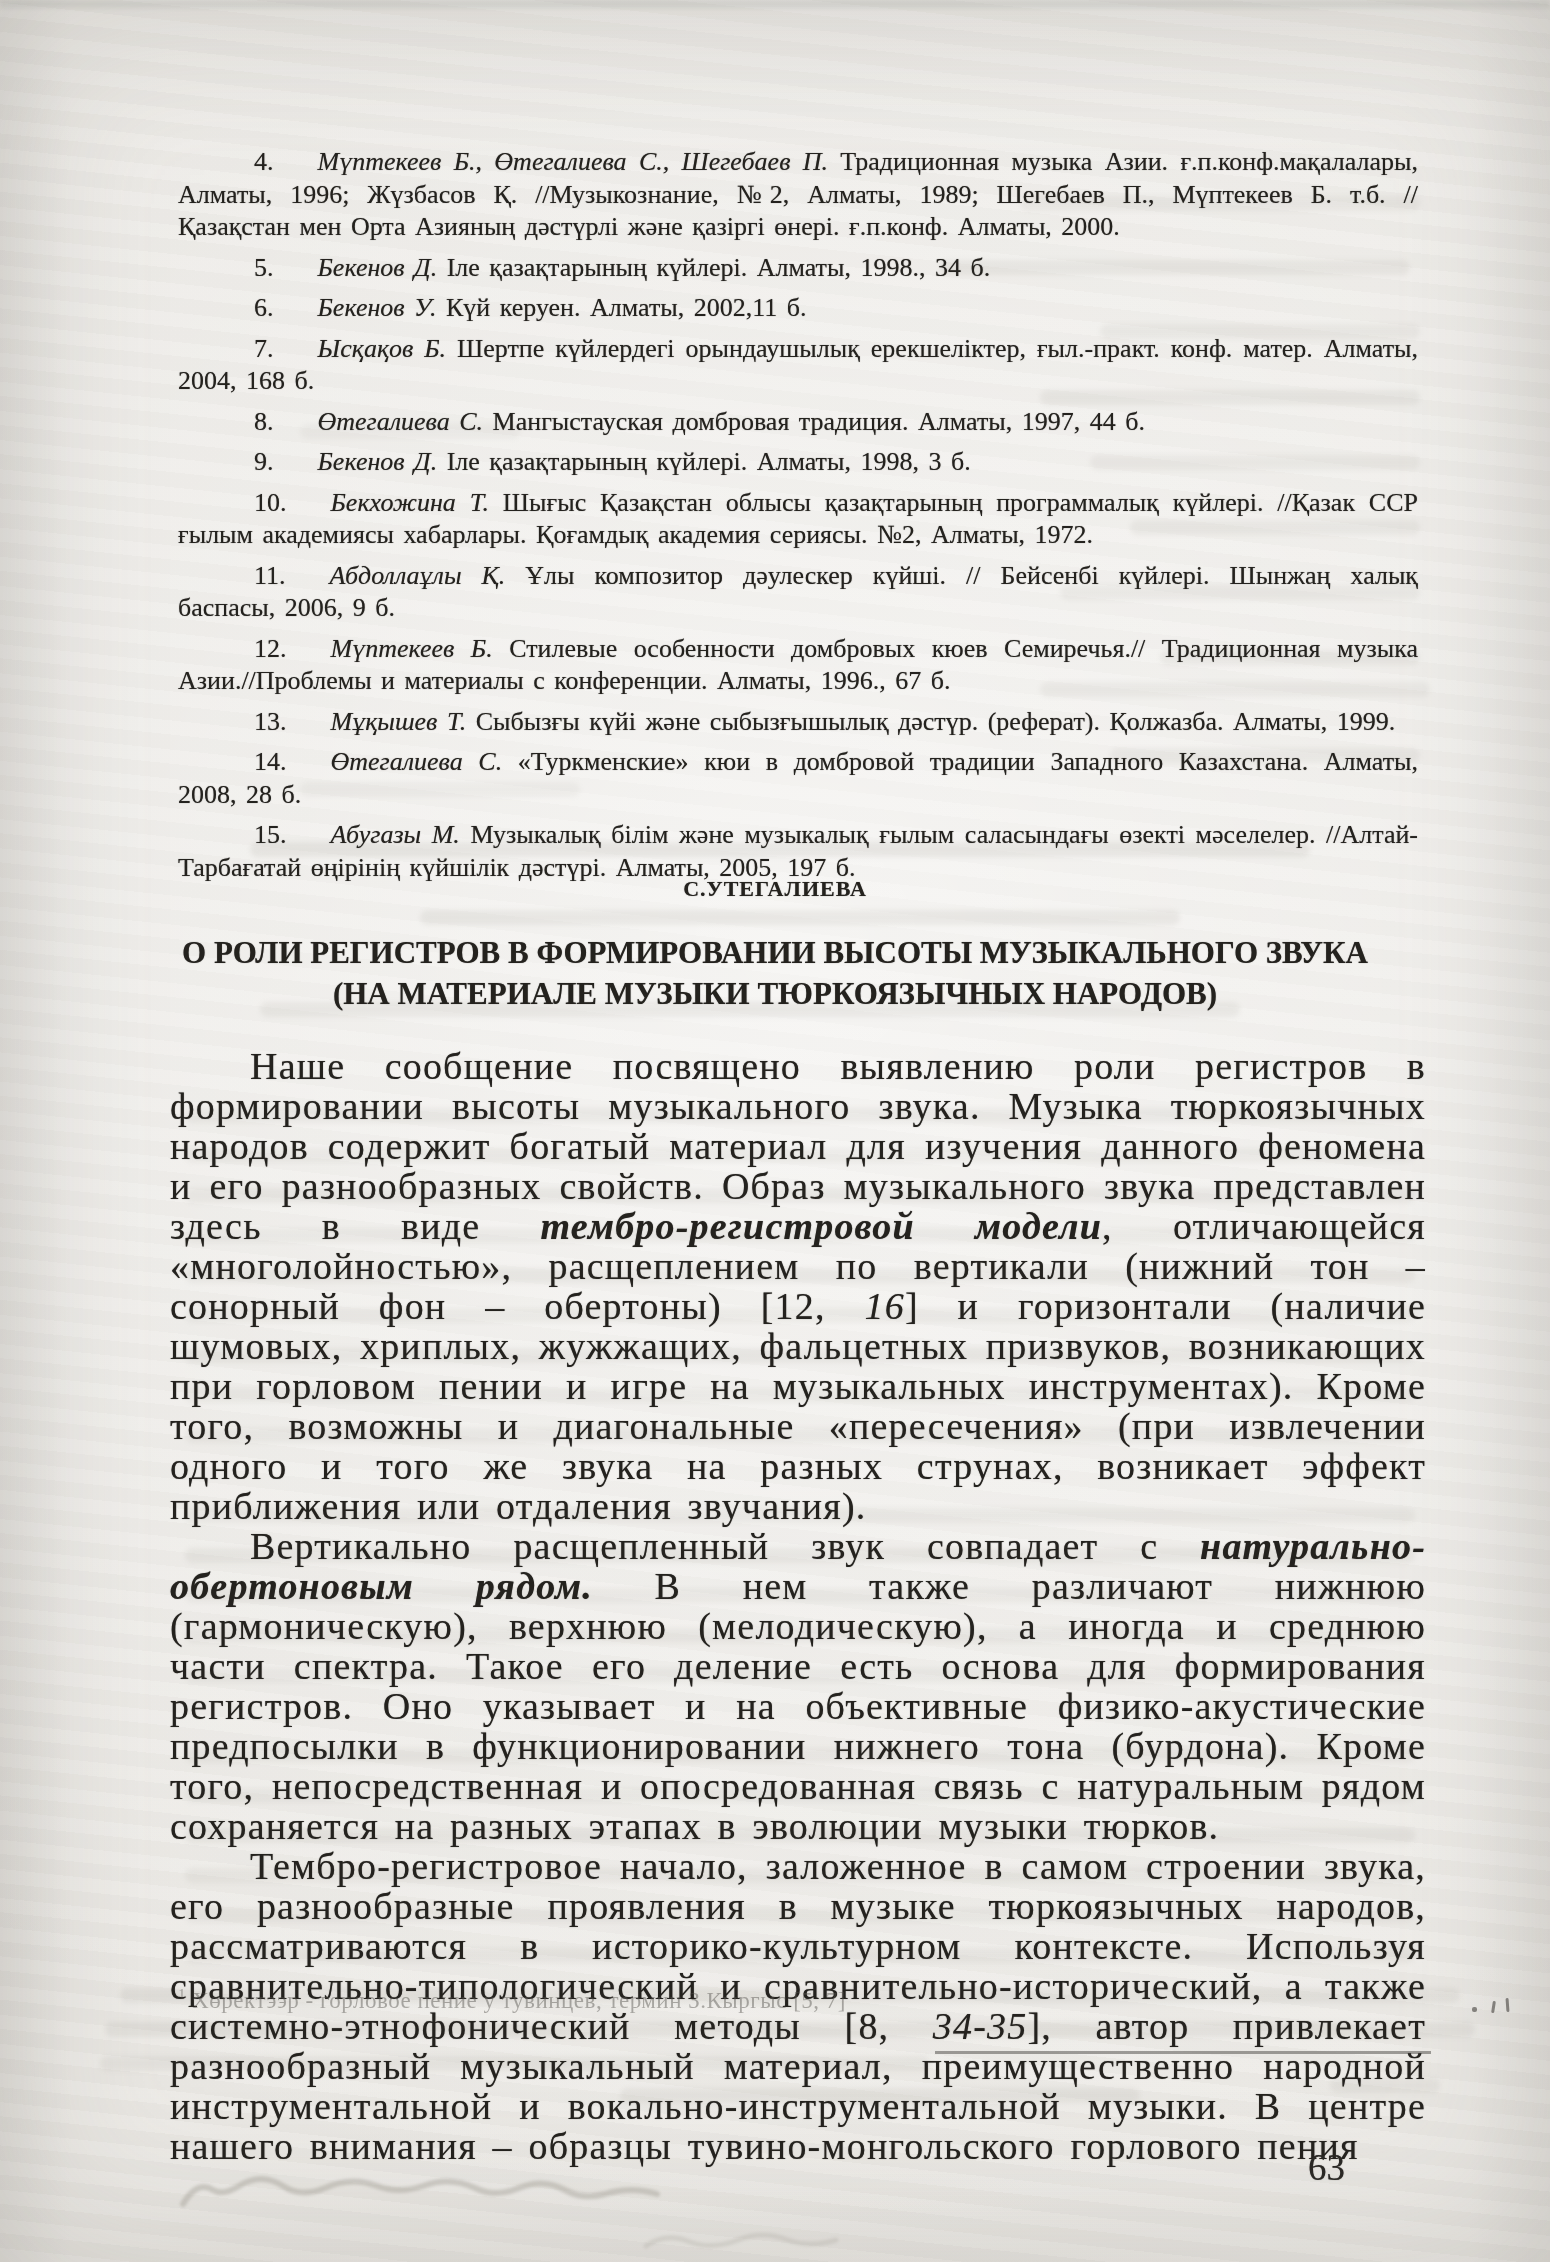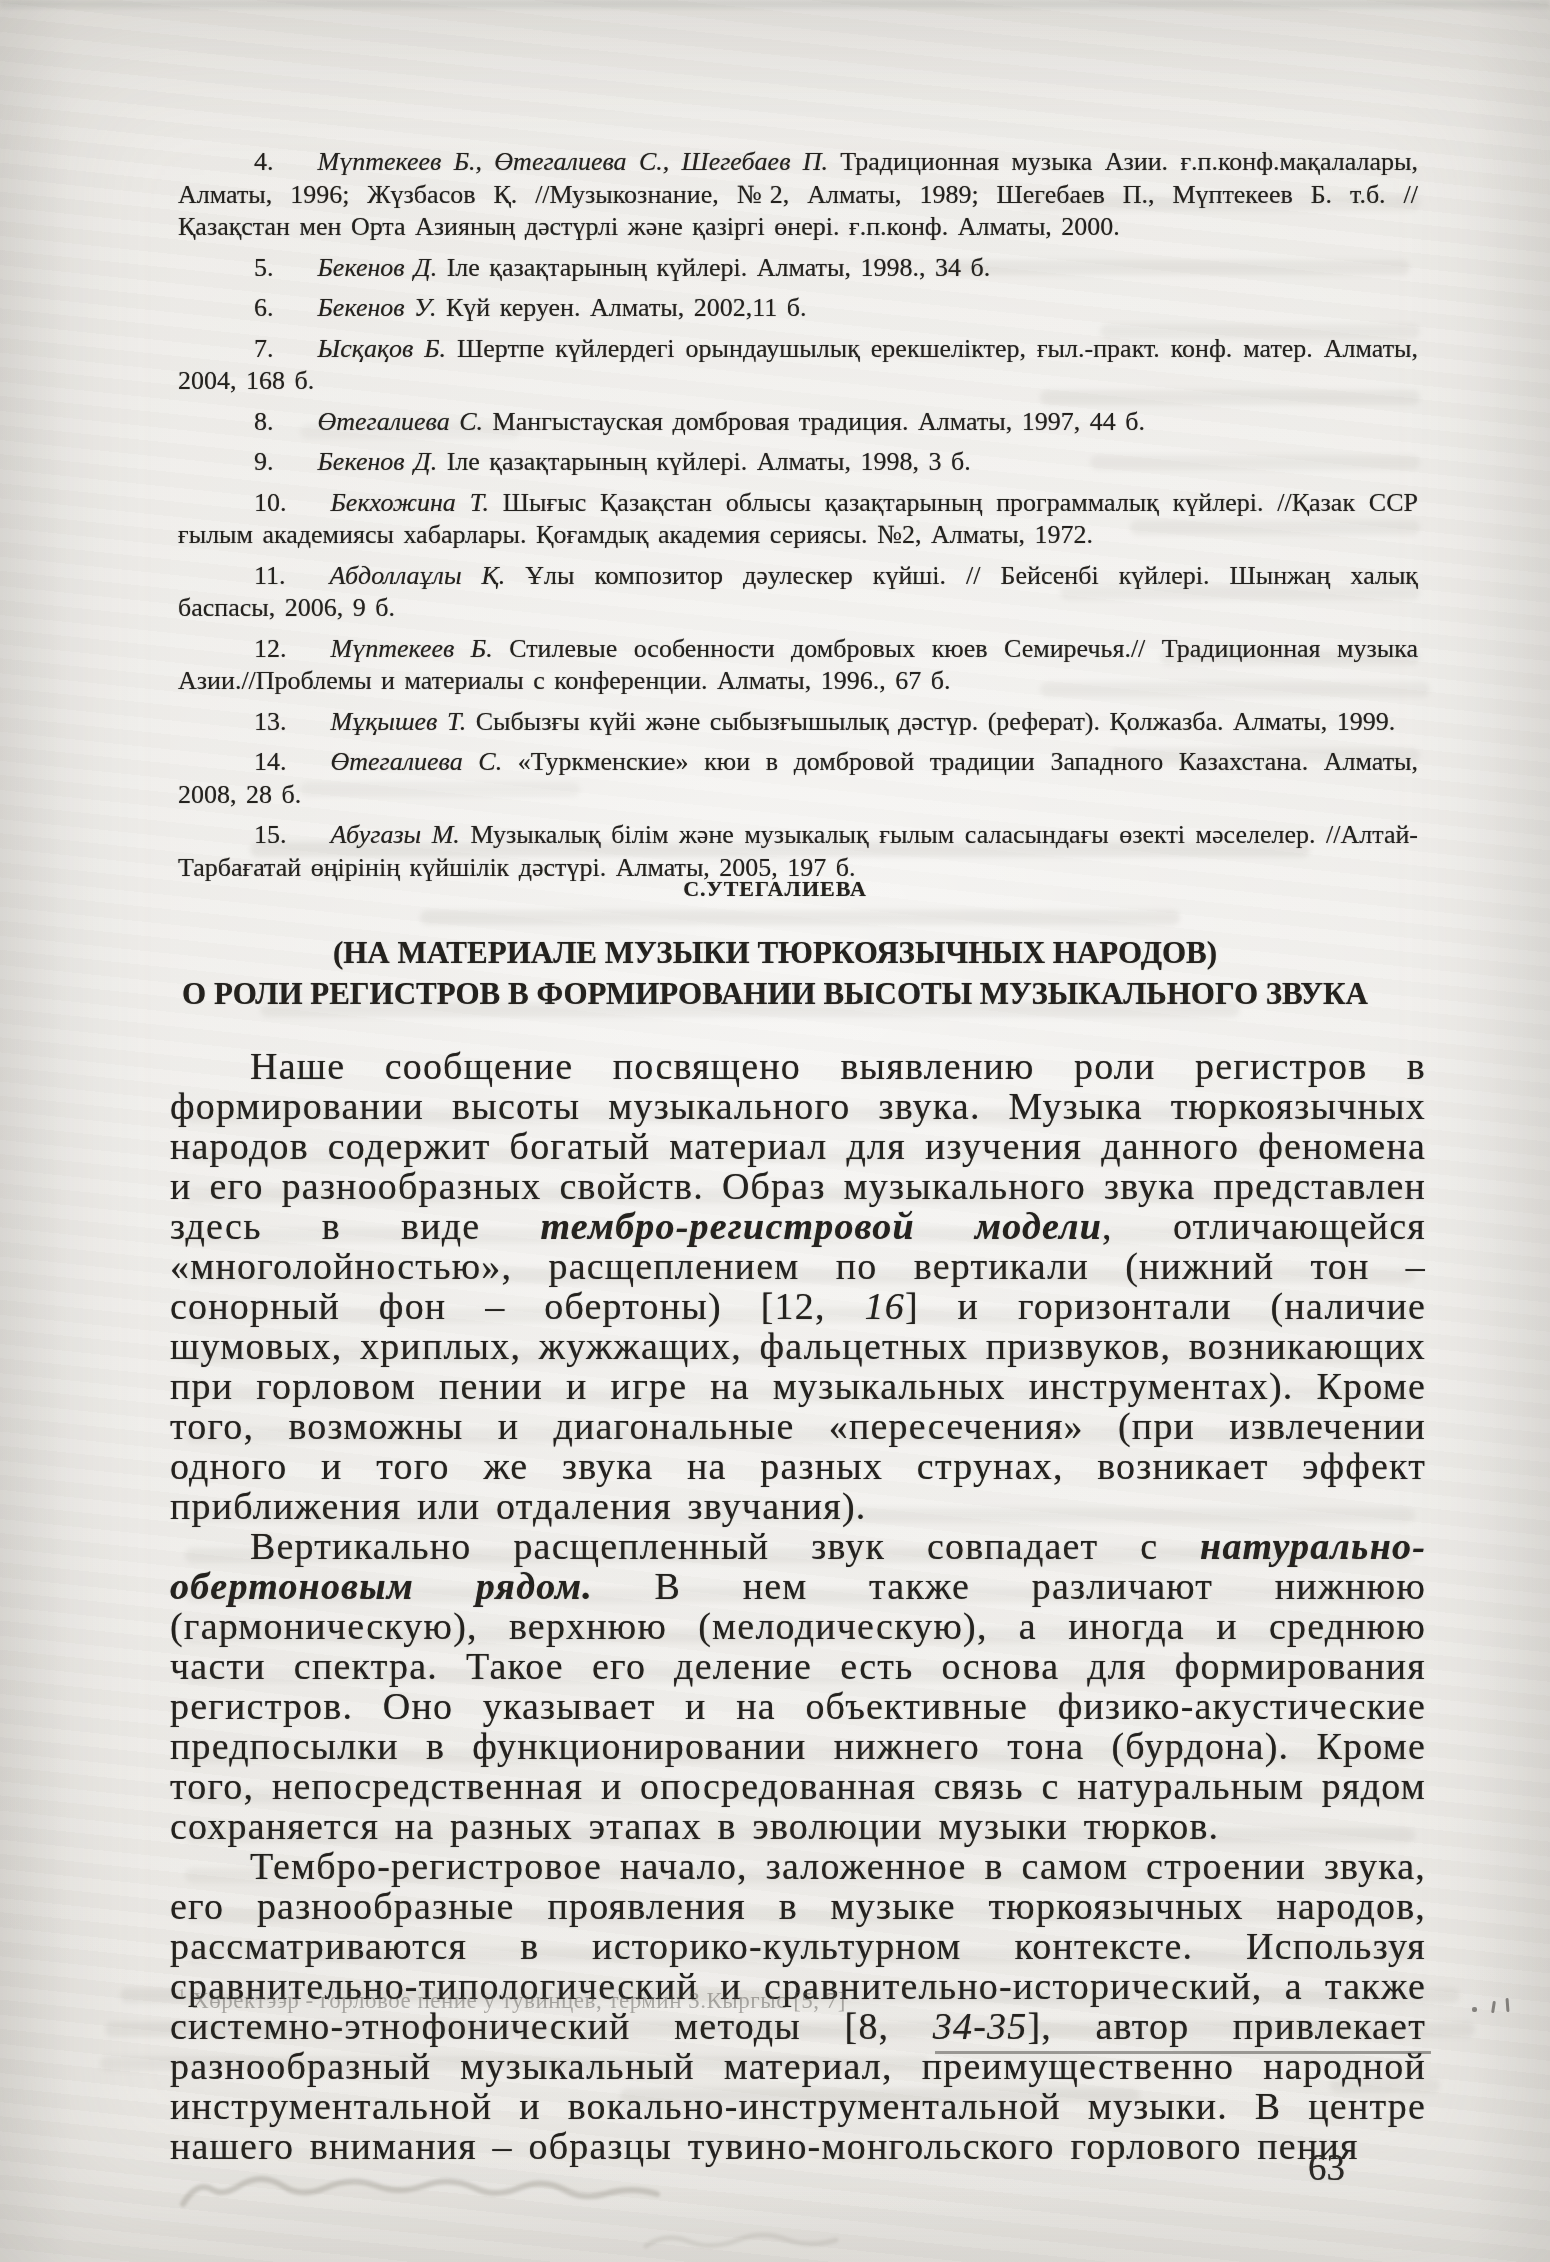--- a/index.html
+++ b/index.html
@@ -102,22 +102,22 @@
       <p class="ref"><span class="num">11.</span><span class="seg-i">Абдоллаұлы Қ.</span><span class="seg-n"> Ұлы композитор дәулескер күйші. // Бейсенбі күйлері. Шынжаң халық баспасы, 2006, 9 б.</span></p>
       <p class="ref"><span class="num">12.</span><span class="seg-i">Мүптекеев Б.</span><span class="seg-n"> Стилевые особенности домбровых кюев Семиречья.// Традиционная музыка Азии.//Проблемы и материалы с конференции. Алматы, 1996., 67 б.</span></p>
       <p class="ref"><span class="num">13.</span><span class="seg-i">Мұқышев Т.</span><span class="seg-n"> Сыбызғы күйі және сыбызғышылық дәстүр. (реферат). Қолжазба. Алматы, 1999.</span></p>
       <p class="ref"><span class="num">14.</span><span class="seg-i">Өтегалиева С.</span><span class="seg-n"> «Туркменские» кюи в домбровой традиции Западного Казахстана. Алматы, 2008, 28 б.</span></p>
       <p class="ref"><span class="num">15.</span><span class="seg-i">Абугазы М.</span><span class="seg-n"> Музыкалық білім және музыкалық ғылым саласындағы өзекті мәселелер. //Алтай-Тарбағатай өңірінің күйшілік дәстүрі. Алматы, 2005, 197 б.</span></p>
     </div>
 
   <div class="author-heading textish">С.УТЕГАЛИЕВА</div>
 
   <div class="article-title textish">
+    <div>О РОЛИ РЕГИСТРОВ В ФОРМИРОВАНИИ ВЫСОТЫ МУЗЫКАЛЬНОГО ЗВУКА</div>
     <div>(НА МАТЕРИАЛЕ МУЗЫКИ ТЮРКОЯЗЫЧНЫХ НАРОДОВ)</div>
-    <div>О РОЛИ РЕГИСТРОВ В ФОРМИРОВАНИИ ВЫСОТЫ МУЗЫКАЛЬНОГО ЗВУКА</div>
   </div>
 
   <div class="article-body textish">
       <p class="para"><span class="seg-n">Наше сообщение посвящено выявлению роли регистров в формировании высоты музыкального звука. Музыка тюркоязычных народов содержит богатый материал для изучения данного феномена и его разнообразных свойств. Образ музыкального звука представлен здесь в виде </span><span class="seg-bi">тембро-регистровой модели</span><span class="seg-n">, отличающейся «многолойностью», расщеплением по вертикали (нижний тон – сонорный фон – обертоны) [12, </span><span class="seg-i">16</span><span class="seg-n">] и горизонтали (наличие шумовых, хриплых, жужжащих, фальцетных призвуков, возникающих при горловом пении и игре на музыкальных инструментах). Кроме того, возможны и диагональные «пересечения» (при извлечении одного и того же звука на разных струнах, возникает эффект приближения или отдаления звучания).</span></p>
       <p class="para"><span class="seg-n">Вертикально расщепленный звук совпадает с </span><span class="seg-bi">натурально-обертоновым рядом.</span><span class="seg-n"> В нем также различают нижнюю (гармоническую), верхнюю (мелодическую), а иногда и среднюю части спектра. Такое его деление есть основа для формирования регистров. Оно указывает и на объективные физико-акустические предпосылки в функционировании нижнего тона (бурдона). Кроме того, непосредственная и опосредованная связь с натуральным рядом сохраняется на разных этапах в эволюции музыки тюрков.</span></p>
       <p class="para"><span class="seg-n">Тембро-регистровое начало, заложенное в самом строении звука, его разнообразные проявления в музыке тюркоязычных народов, рассматриваются в историко-культурном контексте. Используя сравнительно-типологический и сравнительно-исторический, а также системно-этнофонический методы [8, </span><span class="seg-i">34-35</span><span class="seg-n">], автор привлекает разнообразный музыкальный материал, преимущественно народной инструментальной и вокально-инструментальной музыки. В центре нашего внимания – образцы тувино-монгольского горлового пения</span></p>
     </div>
 
   <div class="fn-rule"></div>
   <div class="footnote">

